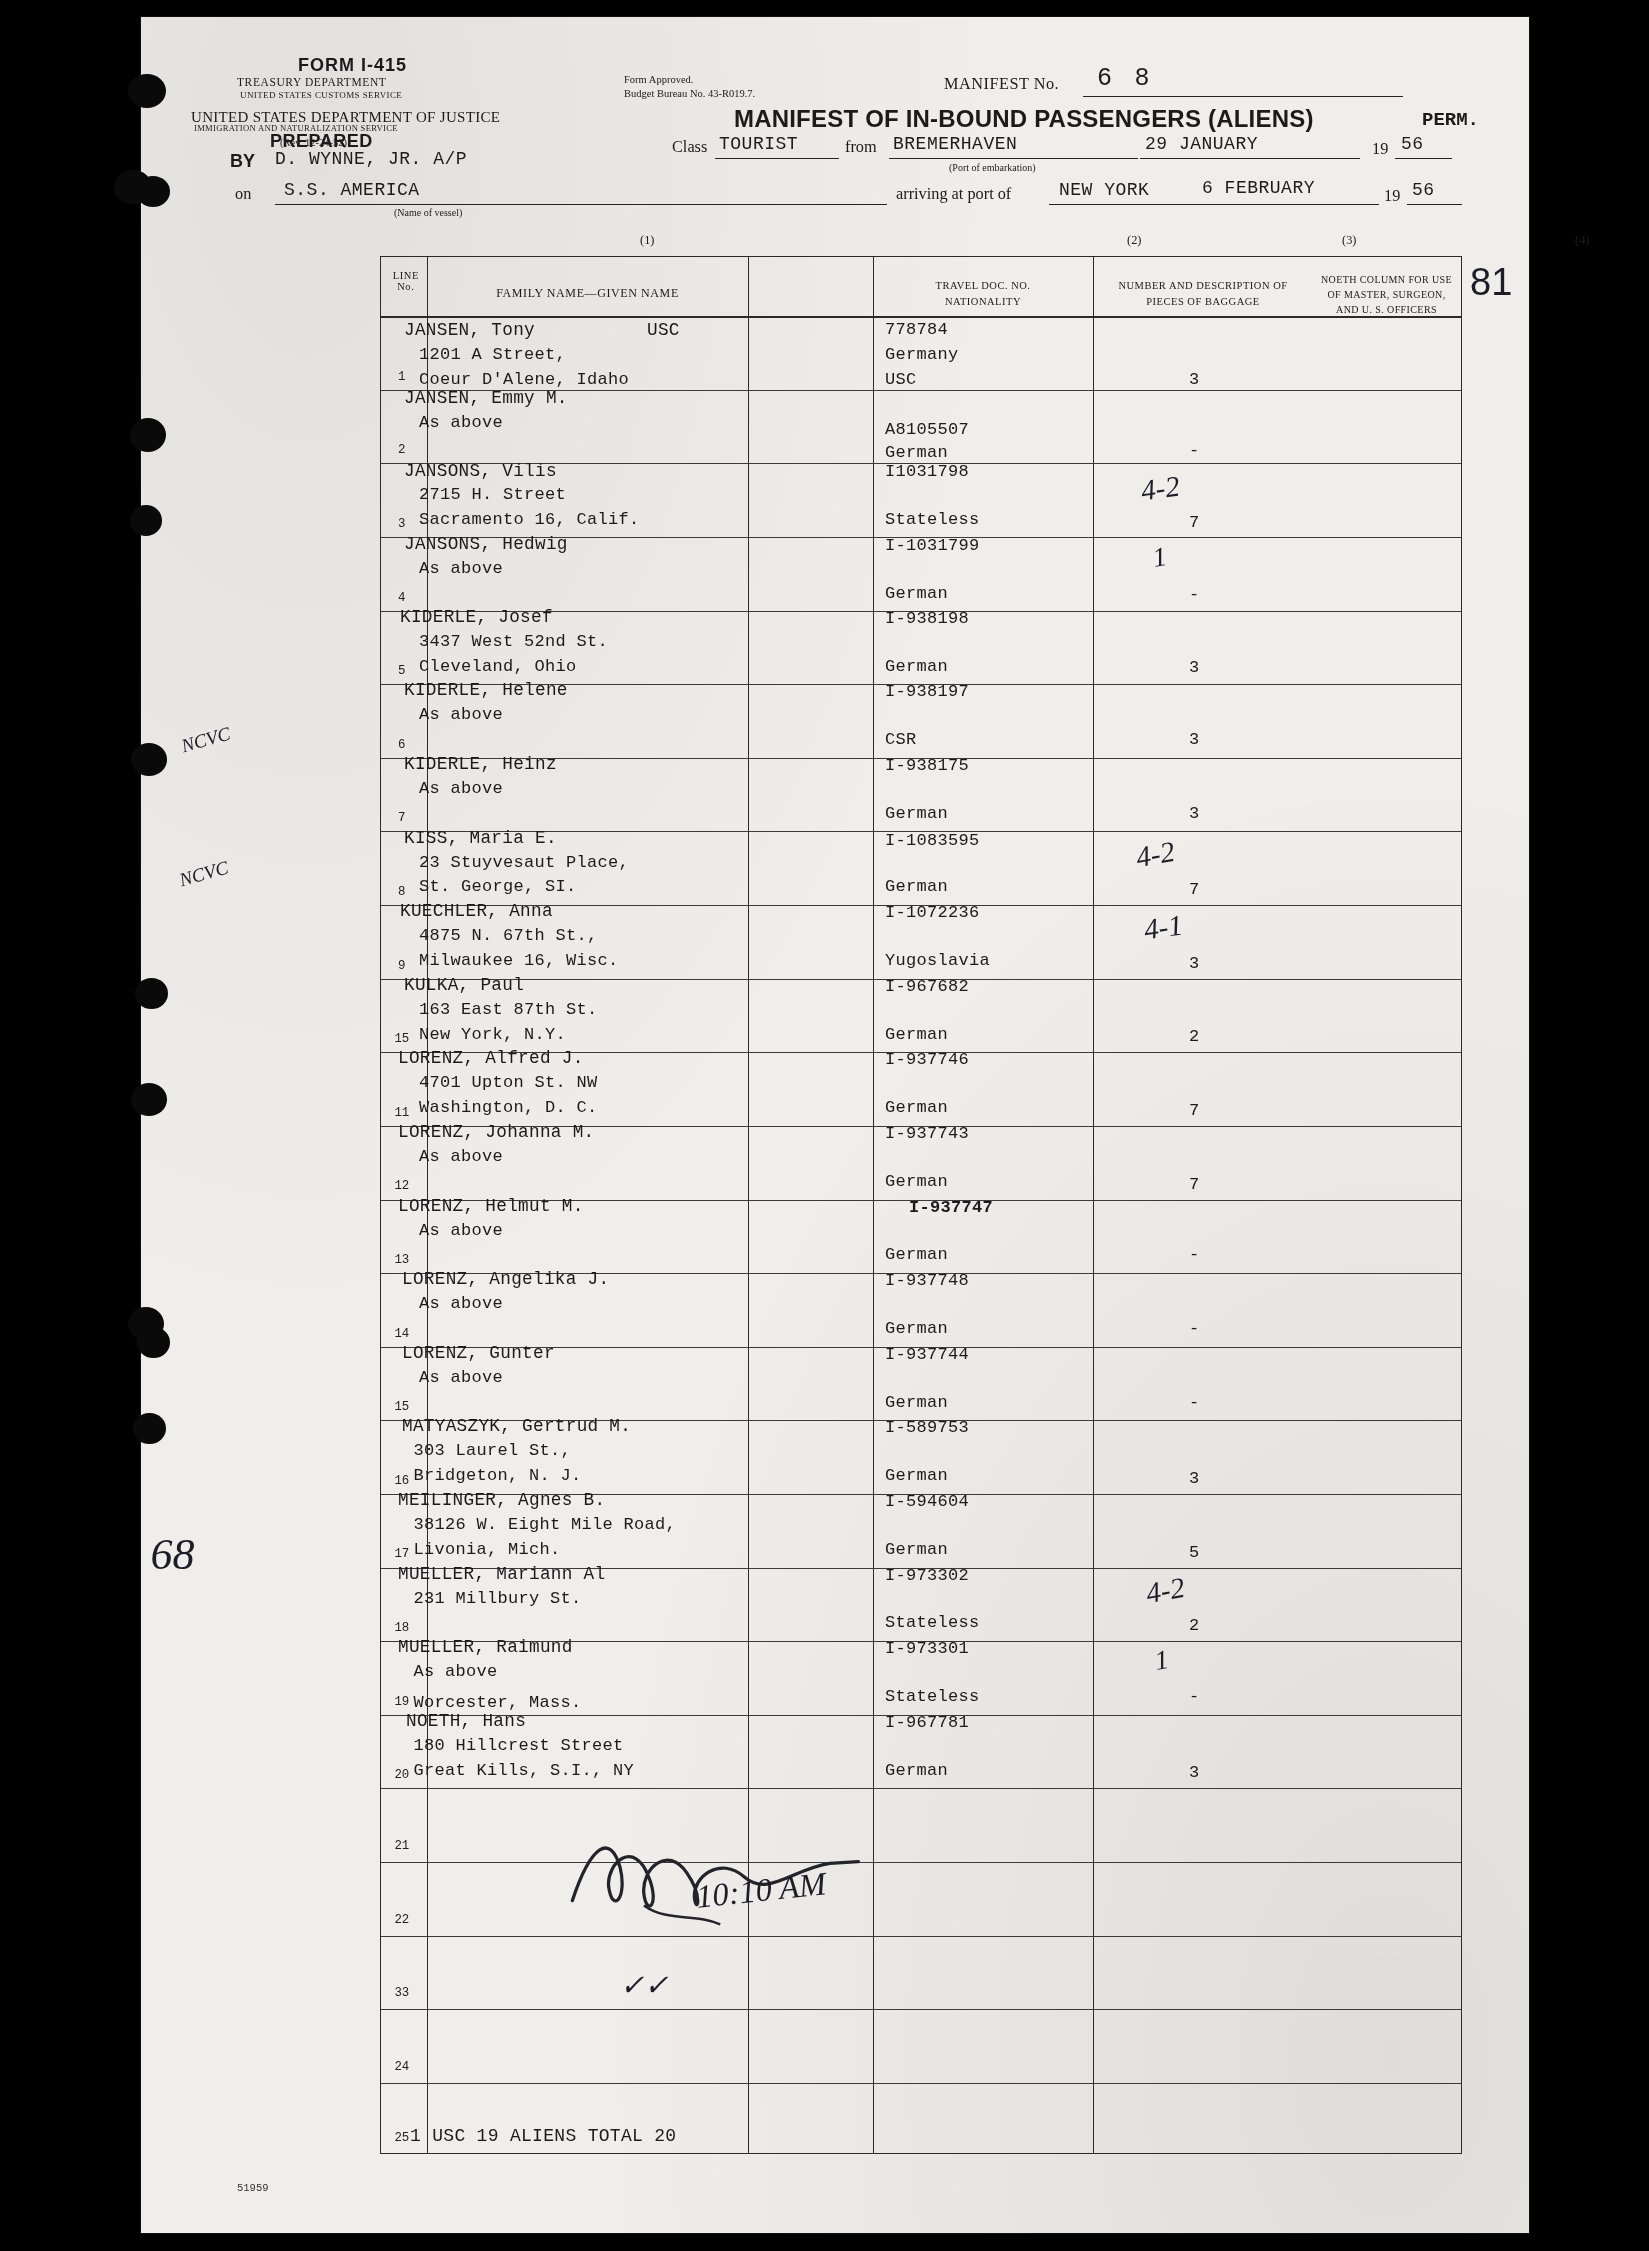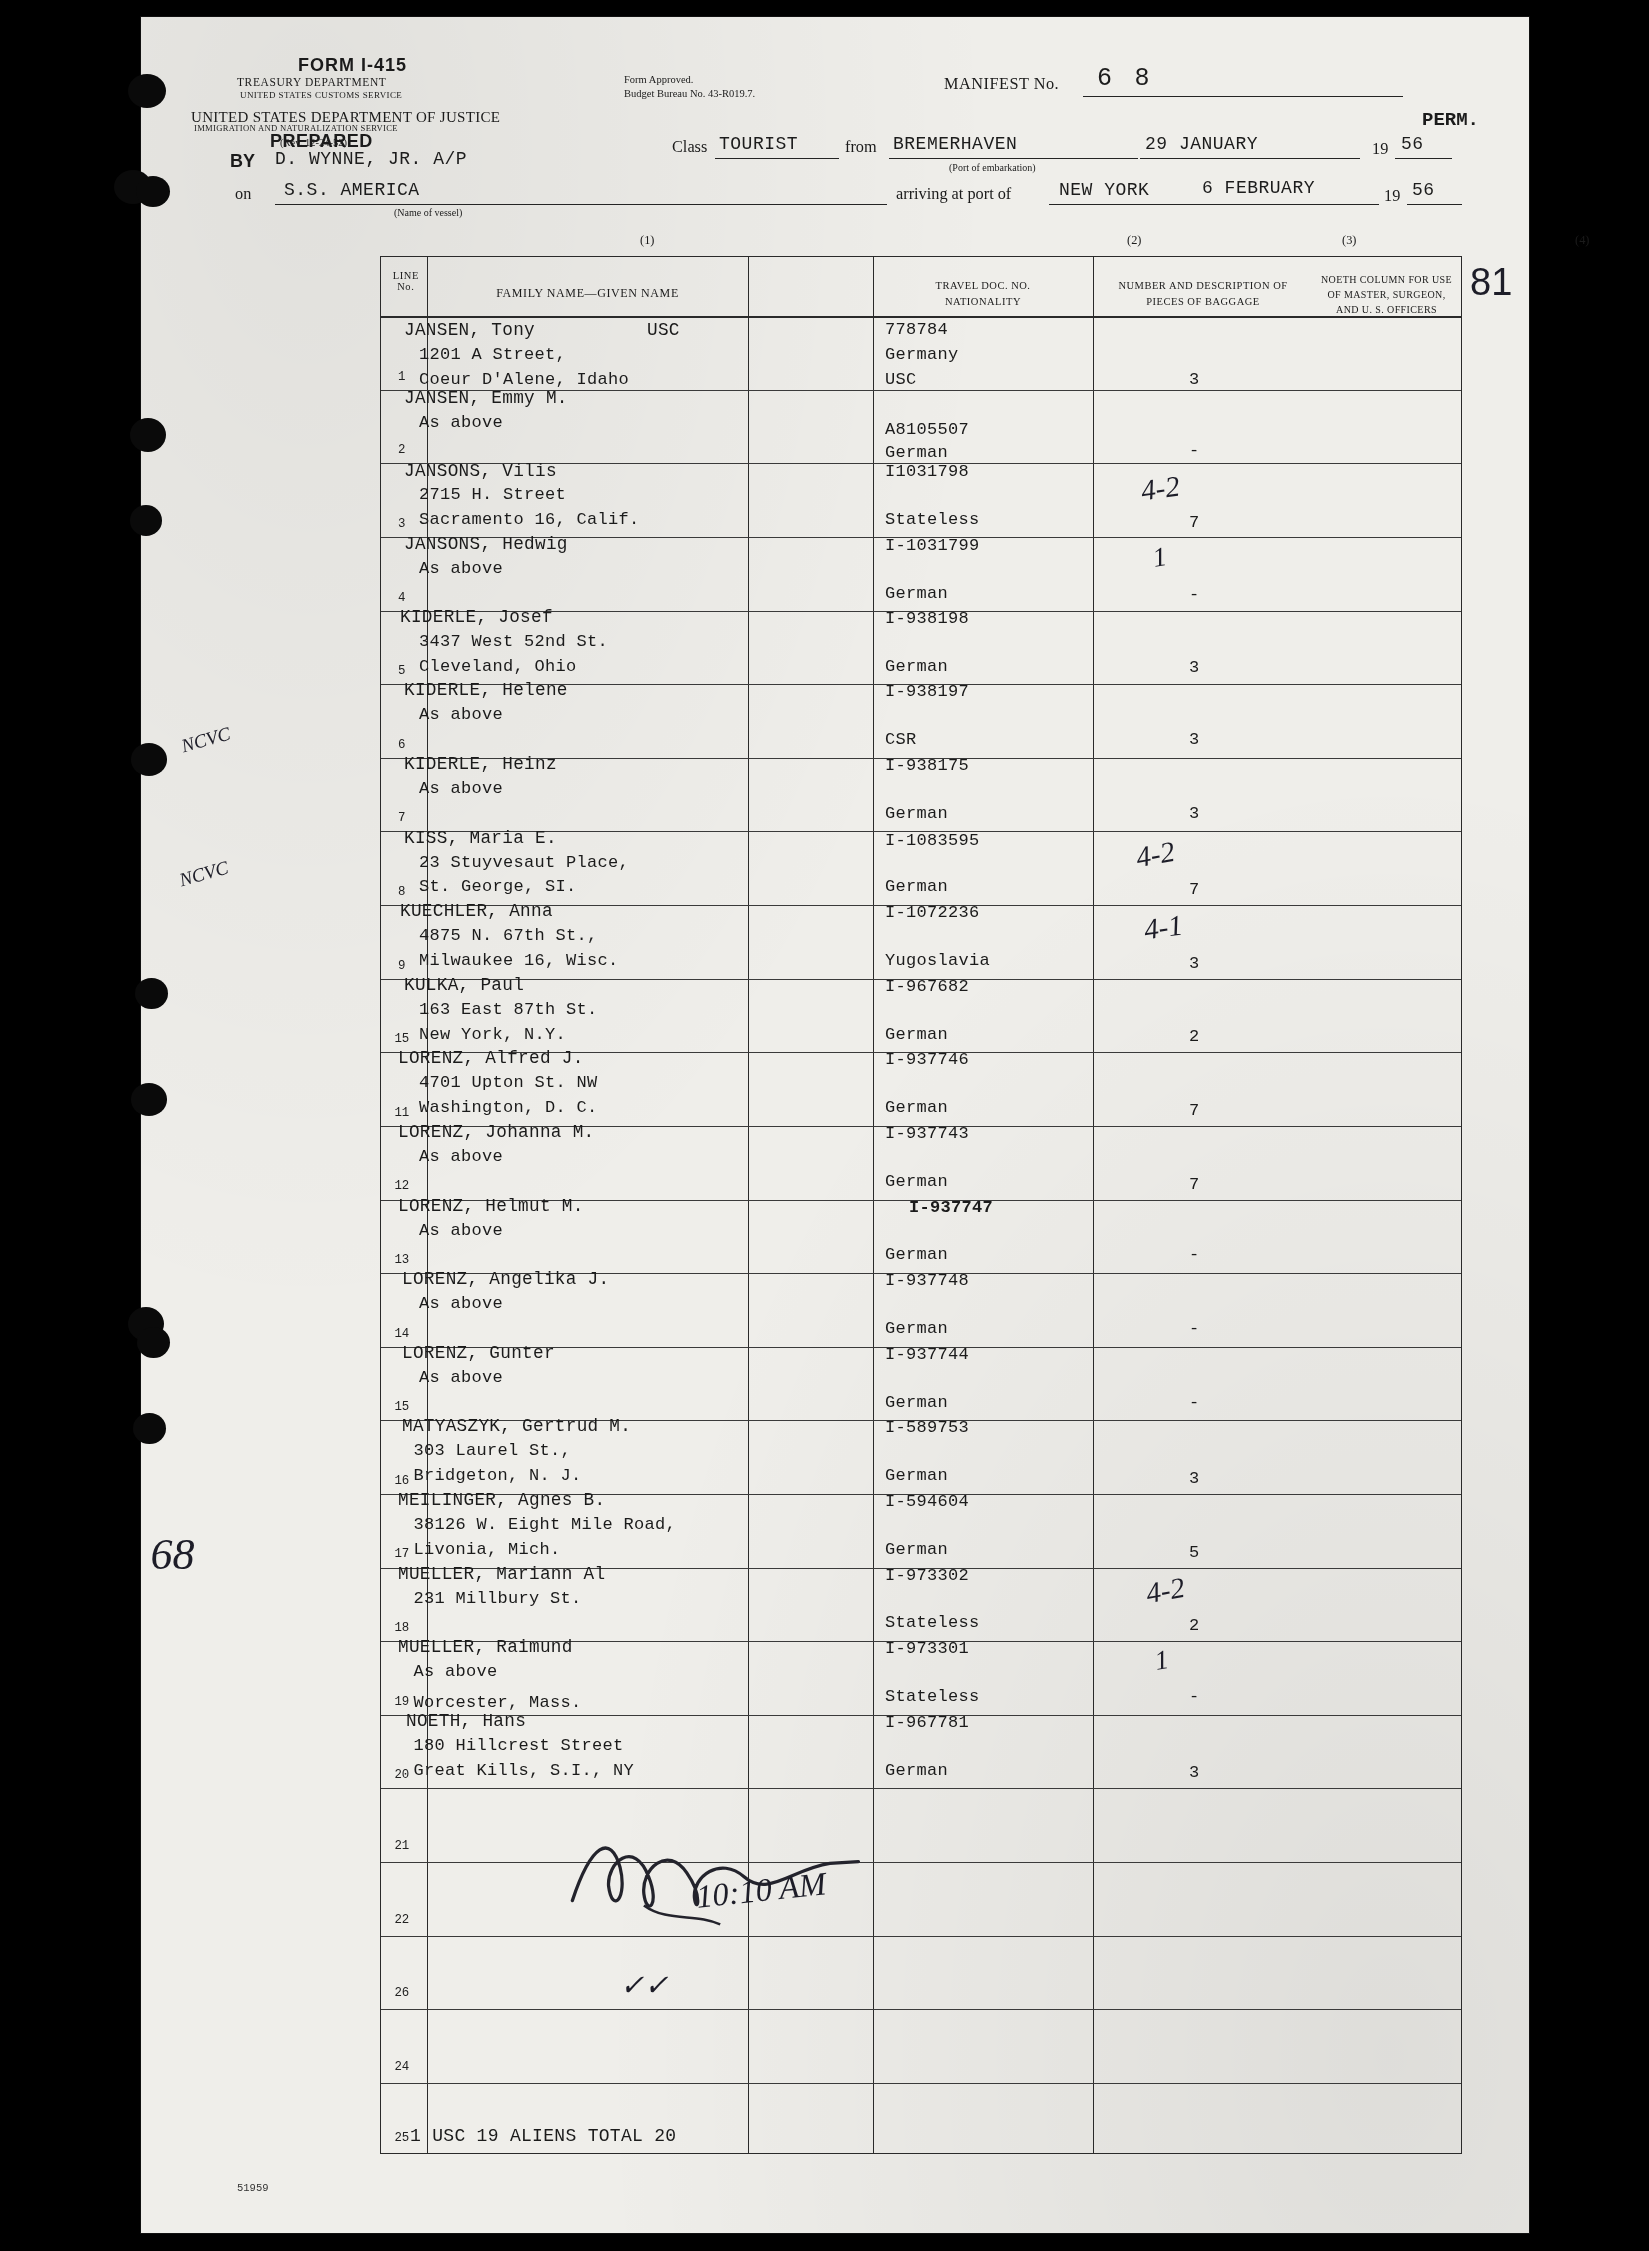--- a/index.html
+++ b/index.html
@@ -61,20 +61,21 @@
     <div class="t prt" style="left:53px;top:106px;font-size:8.6px;letter-spacing:0.3px;">IMMIGRATION AND NATURALIZATION SERVICE</div>
     <div class="t prt" style="left:139px;top:120px;font-size:10.5px;">(Rev. 12-24-52)</div>
 
     <div class="t prt" style="left:483px;top:57px;font-size:10.5px;">Form Approved.</div>
     <div class="t prt" style="left:483px;top:71px;font-size:10.5px;">Budget Bureau No. 43-R019.7.</div>
 
     <div class="t prt" style="left:803px;top:57px;font-size:16.3px;letter-spacing:0.5px;">MANIFEST No.</div>
     <div class="t" style="left:942px;top:79px;width:320px;border-bottom:1.5px solid #242424;"></div>
     <div class="t typed" style="left:956px;top:47px;font-size:25px;letter-spacing:3.8px;">6 8</div>
 
+    <div class="t bigtitle" style="left:593px;top:88px;">MANIFEST OF IN-BOUND PASSENGERS (ALIENS)</div>
     <div class="t" style="left:1281px;top:92px;font-size:19px;font-weight:bold;font-family:'Liberation Mono',monospace;">PERM.</div>
 
     <div class="t" style="left:129px;top:114px;font-size:18px;font-weight:bold;letter-spacing:0.5px;">PREPARED</div>
     <div class="t" style="left:89px;top:134px;font-size:18px;font-weight:bold;">BY</div>
     <div class="t typed" style="left:134px;top:132px;">D. WYNNE, JR. A/P</div>
 
     <div class="t prt" style="left:531px;top:120px;font-size:16.3px;">Class</div>
     <div class="t" style="left:574px;top:141px;width:124px;border-bottom:1.4px solid #242424;"></div>
     <div class="t typed" style="left:578px;top:117px;">TOURIST</div>
 
@@ -321,21 +322,21 @@
     <div class="rowno" style="left:13.4px;top:1511px;">20</div>
     <div class="nm" style="left:25px;top:1454px;">NOETH, Hans</div>
     <div class="addr" style="left:32.5px;top:1479px;">180 Hillcrest Street</div>
     <div class="addr" style="left:32.5px;top:1504px;">Great Kills, S.I., NY</div>
     <div class="doc" style="left:504px;top:1456px;">I-967781</div>
     <div class="nat" style="left:504px;top:1504px;">German</div>
     <div class="bag" style="left:808px;top:1506px;">3</div>
 
     <div class="rowno" style="left:13.4px;top:1582px;">21</div>
     <div class="rowno" style="left:13.4px;top:1656px;">22</div>
-    <div class="rowno" style="left:13.4px;top:1729px;">26</div>
+    <div class="rowno" style="left:13.4px;top:1729px;">33</div>
     <div class="rowno" style="left:13.4px;top:1803px;">24</div>
     <div class="rowno" style="left:13.4px;top:1874px;">25</div>
 
     <svg style="position:absolute;left:172px;top:1553px;width:363px;height:124px;" viewBox="0 0 380 130">
       <path d="M20 95 C40 35, 60 25, 70 60 C78 92, 62 110, 58 80 C56 55, 85 30, 100 70 C112 100, 98 112, 95 88 C92 62, 120 36, 140 66 C158 92, 150 110, 148 92 C146 70, 175 48, 200 70 C225 92, 250 62, 290 56 L320 54" fill="none" stroke="#23232c" stroke-width="3.4" stroke-linecap="round"></path>
       <path d="M95 100 C120 118, 150 108, 175 120" fill="none" stroke="#23232c" stroke-width="2.6"></path>
     </svg>
     <div class="ink" style="left:315px;top:1615px;font-size:32.5px;transform:rotate(-6deg);">10:10 AM</div>
 
     <div class="ink" style="left:239px;top:1711px;font-size:29px;">✓✓</div>

